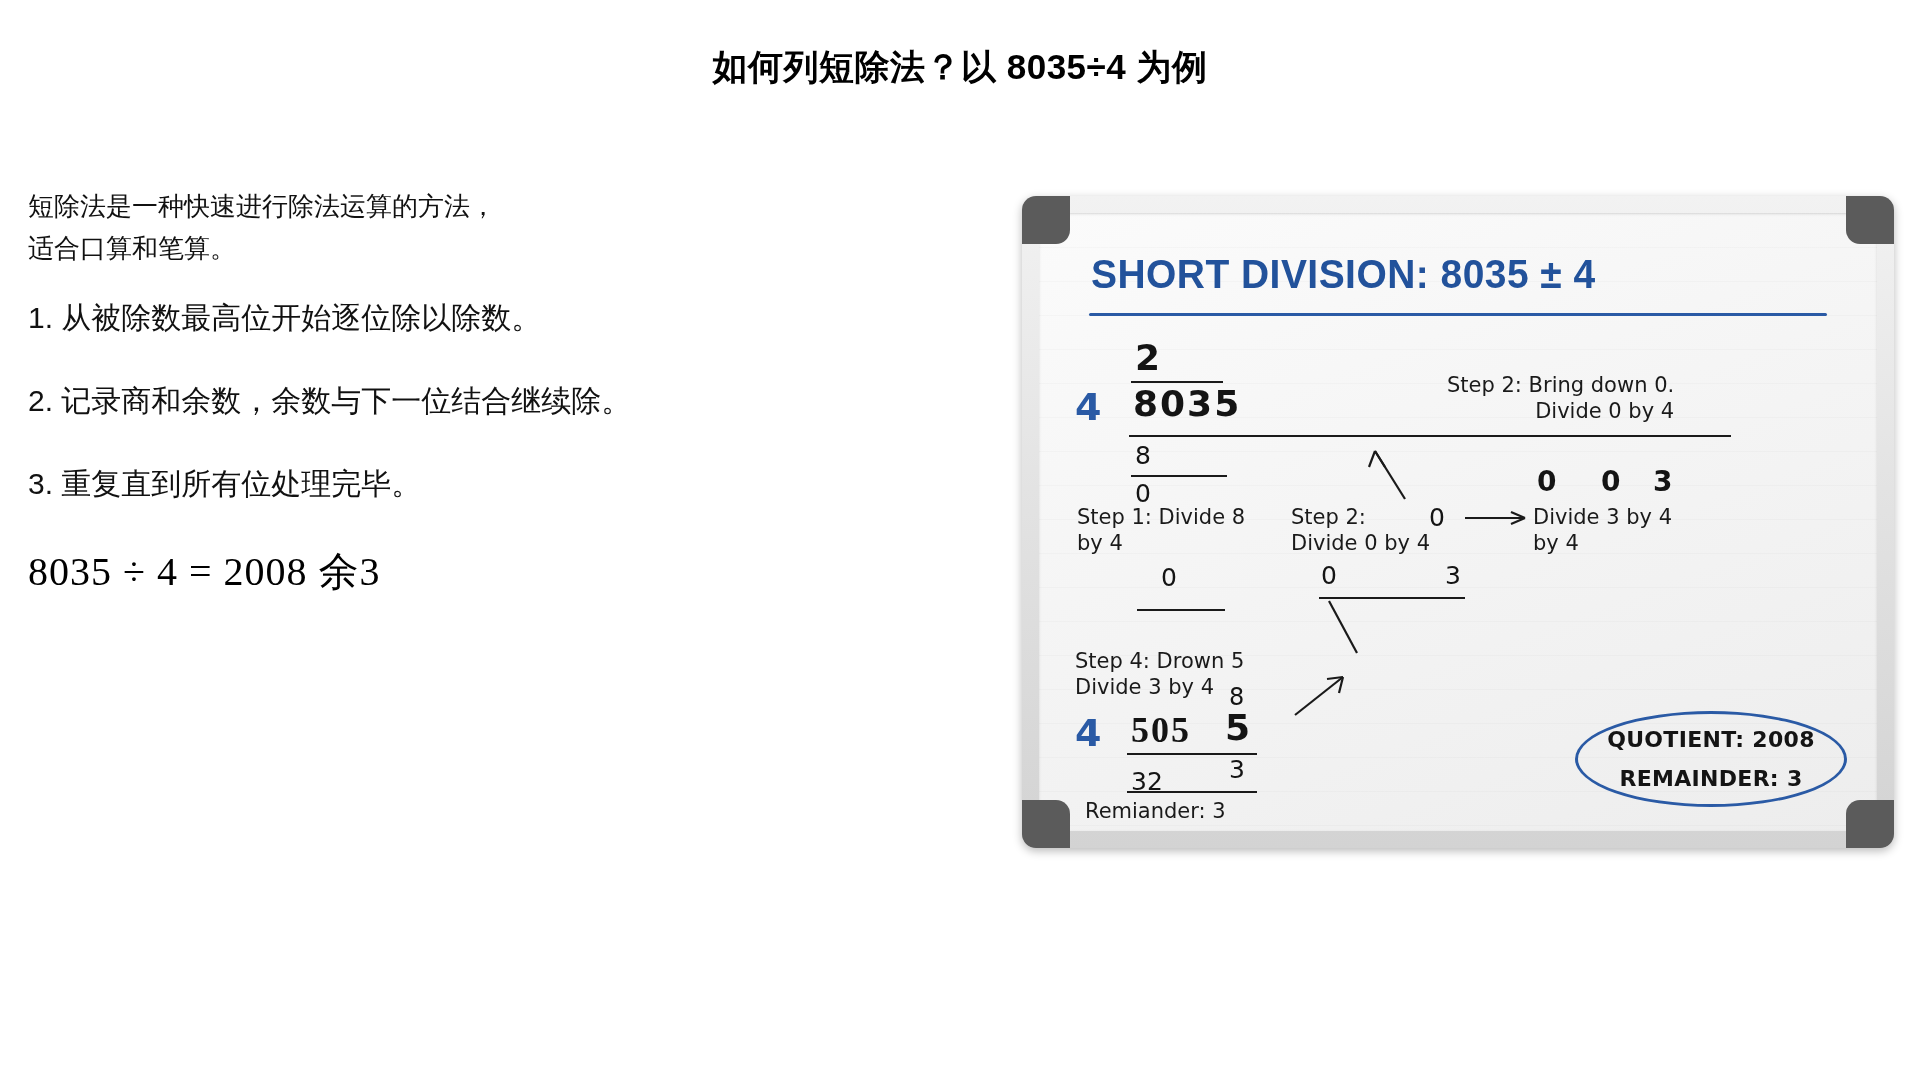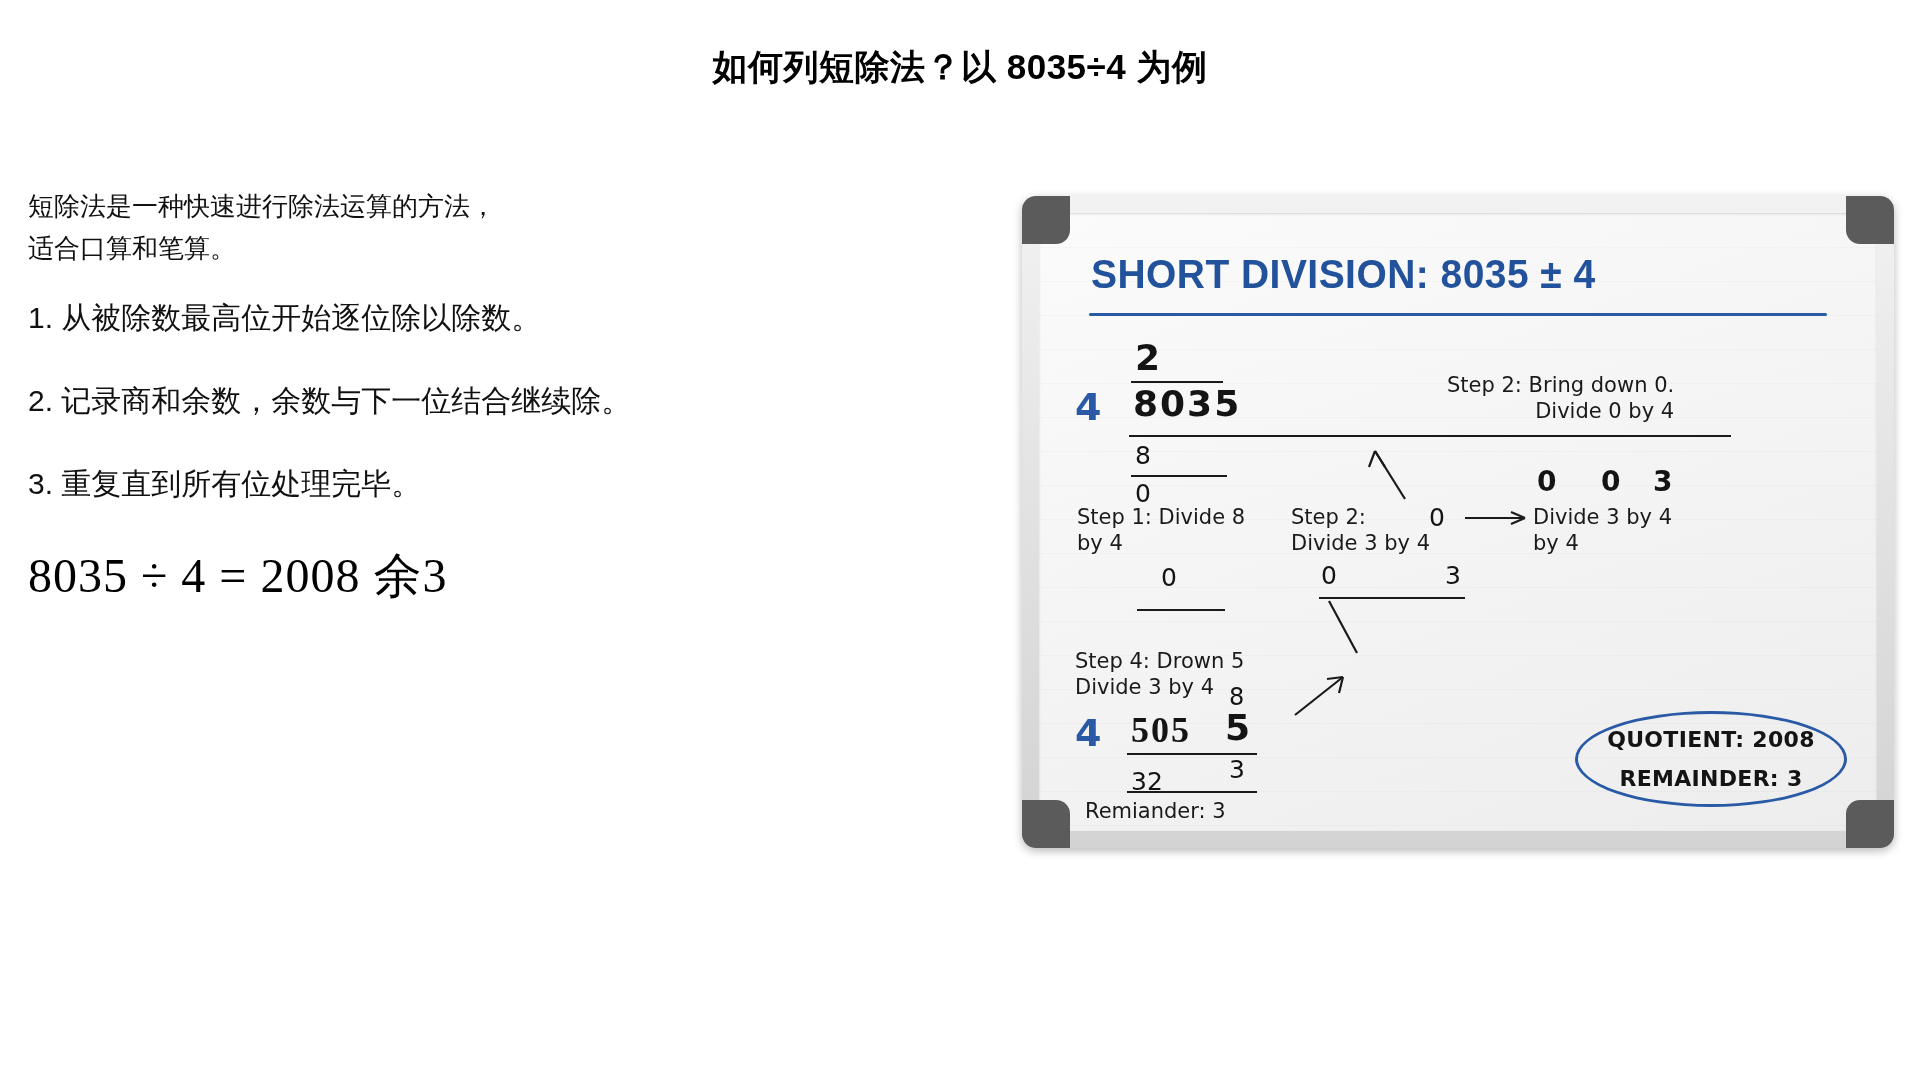--- a/index.html
+++ b/index.html
@@ -41,21 +41,21 @@
   }
   .list-item {
     font-size: 30px;
     color: #111111;
     line-height: 1.5;
     margin-bottom: 38px;
   }
   #equation {
     margin-top: 18px;
     font-family: "Liberation Serif", "DejaVu Serif", serif;
-    font-size: 48px;
+    font-size: 40px;
     color: #000000;
     letter-spacing: 1px;
   }
 
   
   #whiteboard {
     position: absolute;
     left: 1022px; top: 196px;
     width: 872px; height: 652px;
     border-radius: 14px;
@@ -202,21 +202,21 @@
 
       <svg class="arrow" style="left:320px; top:228px; width:60px; height:62px;">
         <path d="M46 58 L16 10" stroke="#1a1a1a" stroke-width="2.2" fill="none"></path>
         <path d="M16 10 L26 26 M16 10 L10 26" stroke="#1a1a1a" stroke-width="2.2" fill="none"></path>
       </svg>
 
       <div class="hand" style="left:38px; top:292px;">Step 1: Divide 8
 by 4</div>
 
       <div class="hand" style="left:252px; top:292px;">Step 2:
-Divide 3 by 4</div>
+Divide 0 by 4</div>
 
       <div class="hand" style="left:408px; top:160px; text-align:right;">Step 2: Bring down 0.
 Divide 0 by 4</div>
 
       <div class="hand" style="left:494px; top:292px;">Divide 3 by 4
 by 4</div>
 
       <div class="digit med-digit" style="left:390px; top:290px;">0</div>
 
       <svg class="arrow" style="left:424px; top:296px; width:68px; height:18px;">

